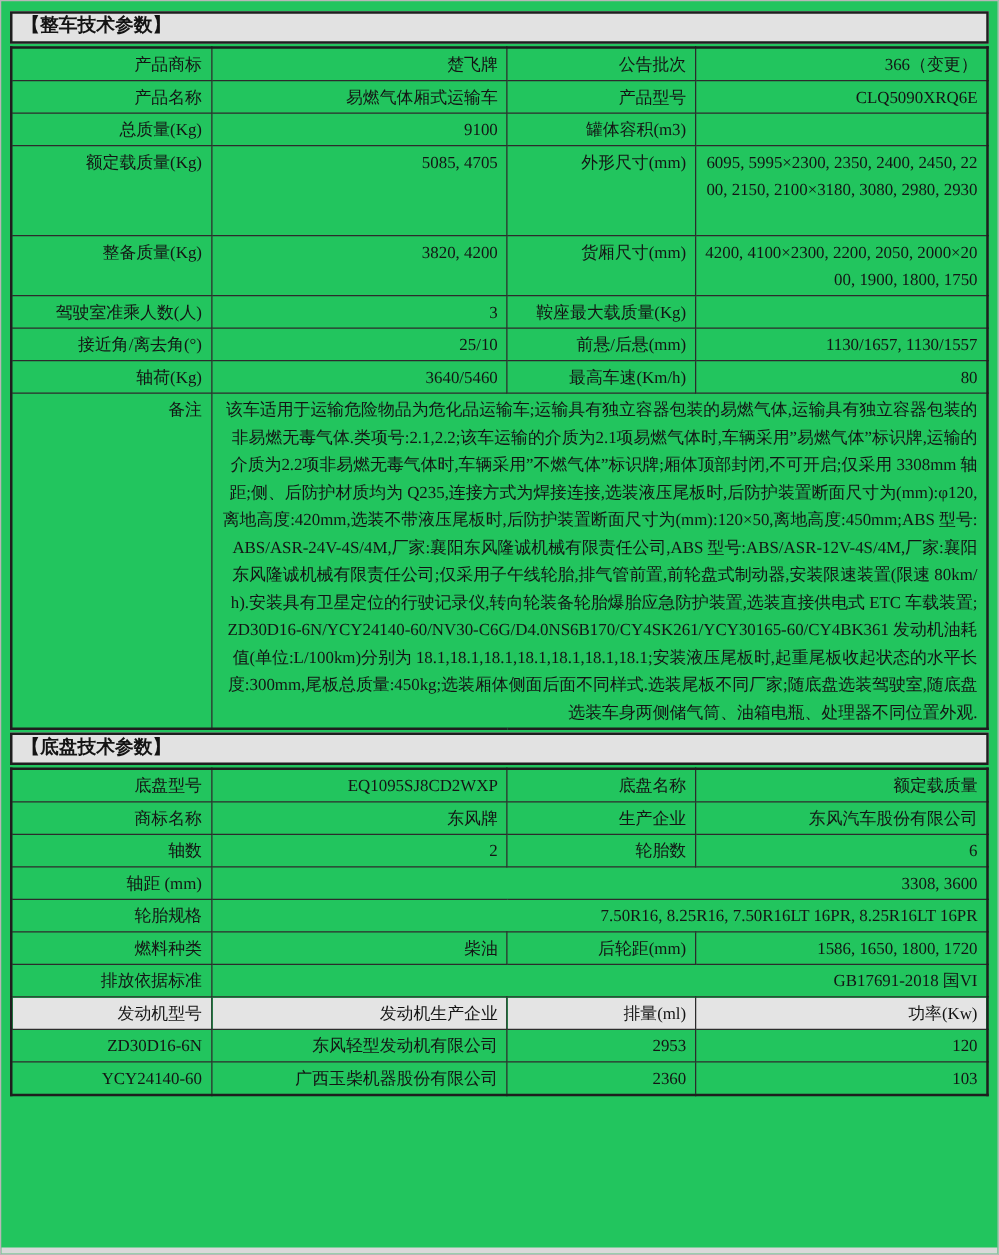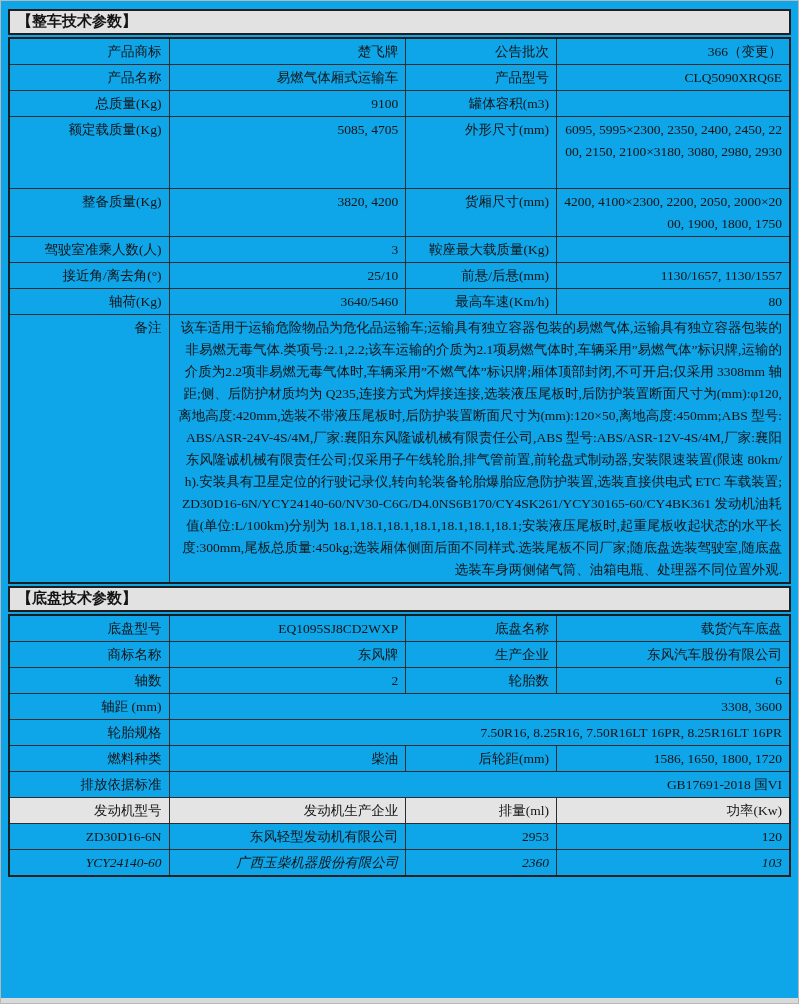--- a/index.html
+++ b/index.html
@@ -1,20 +1,20 @@
 <!DOCTYPE html>
 <html><head>
 <meta charset="utf-8">
 <style>
   html,body { margin:0; padding:0; background:#ffffff; }
   .page {
     position:relative;
     width:799px; height:1004px;
     box-sizing:border-box;
-    background:#0ea5e9;
+    background:#22c55e;
     border:1px solid #b8b8b8;
     padding:8px 7px 0 7px;
     overflow:hidden;
     font-family:"Liberation Serif","DejaVu Serif",serif;
     color:#141414;
   }
   .section-header {
     box-sizing:border-box;
     border:2px solid #1e1e1e;
     background:#e2e2e2;
@@ -40,21 +40,21 @@
     vertical-align:top;
     word-break:break-all;
     overflow:hidden;
   }
   tr.r26 { height:26px; }
   tr.r72 { height:72px; }
   tr.r49 { height:33px; }
   tr.r51 { height:51px; }
   td.remark-cell { line-height:24.2px; padding-top:3px;margin-top:40px; }
   tr.grey-row td { background:#e4e4e4;padding-left:44px; }
-  tr.no-top-border td { border-top:none;font-style:italic; }
+  tr.no-top-border td { border-top:none; }
   .bottom-strip {
     position:absolute; left:0; bottom:0;
     width:100%; height:5px;
     background:#d9d9d9;
   }
 </style>
 </head>
 <body>
 
 <div class="page">
@@ -131,21 +131,21 @@
         <col style="width:20.5%">
         <col style="width:30.3%">
         <col style="width:19.3%">
         <col style="width:29.9%">
       </colgroup>
     <tbody>
       <tr class="r26">
         <td>底盘型号</td>
         <td>EQ1095SJ8CD2WXP</td>
         <td>底盘名称</td>
-        <td>载货汽车底盘</td>
+        <td>额定载质量</td>
       </tr>
       <tr class="r26">
         <td>商标名称</td>
         <td>东风牌</td>
         <td>生产企业</td>
         <td>东风汽车股份有限公司</td>
       </tr>
       <tr class="r26">
         <td>轴数</td>
         <td>2</td>

